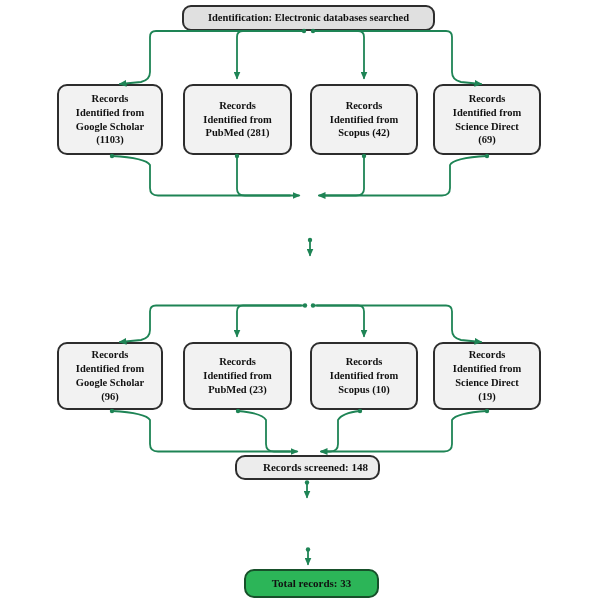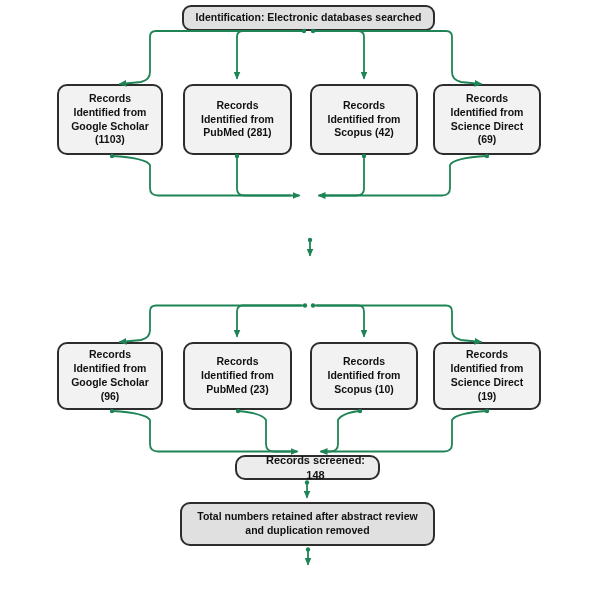--- a/index.html
+++ b/index.html
@@ -1,18 +1,18 @@
 <!DOCTYPE html>
 <html><head>
 <meta charset="utf-8">
 <style>
   html,body{margin:0;padding:0;background:#fff;}
   #stage{
     position:relative;width:600px;height:600px;background:#ffffff;
-    font-family:Liberation Sans, sans-serif;overflow:hidden;
+    font-family:Liberation Serif, serif;overflow:hidden;
   }
   .node{
     position:absolute;box-sizing:border-box;
     border:2px solid #2d2d2d;border-radius:10px;
     display:flex;align-items:center;justify-content:center;
     text-align:center;font-weight:bold;color:#111;
     font-size:10.5px;line-height:1.32;white-space:pre-line;
     padding:1px 4px;
   }
   .gray{background:#e0e0e0;}
@@ -56,23 +56,22 @@
   <div class="node light" style="left:310px;top:342px;width:108px;height:68px;">Records
 Identified from
 Scopus (10)</div>
   <div class="node light" style="left:433px;top:342px;width:108px;height:68px;">Records
 Identified from
 Science Direct
 (19)</div>
 
   <div class="node mid sm" style="left:235px;top:455px;width:145px;height:25px;padding-left:20px;">Records screened: 148</div>
 
-  <div class="node gray" style="left:180px;top:502px;width:255px;height:44px;">Total numbers retained after abstract review
-and duplication removed</div>
 
+  <div class="node green sm" style="left:244px;top:569px;width:135px;height:29px;">Total records: 33</div>
 
   <svg id="wires" viewBox="0 0 600 600">
     <defs>
       <marker id="arr" markerWidth="8" markerHeight="7" refX="6.5" refY="3.5" orient="auto" markerUnits="userSpaceOnUse">
         <path d="M0,0 L8,3.5 L0,7 Z" fill="#1e8455"></path>
       </marker>
     </defs>
     <g fill="none" stroke="#1e8455" stroke-width="1.8" stroke-linecap="round">
 
       <path d="M300,31 H156 Q150,31 150,37 V72 Q150,80 141,82 L120,84" marker-end="url(#arr)"></path>

